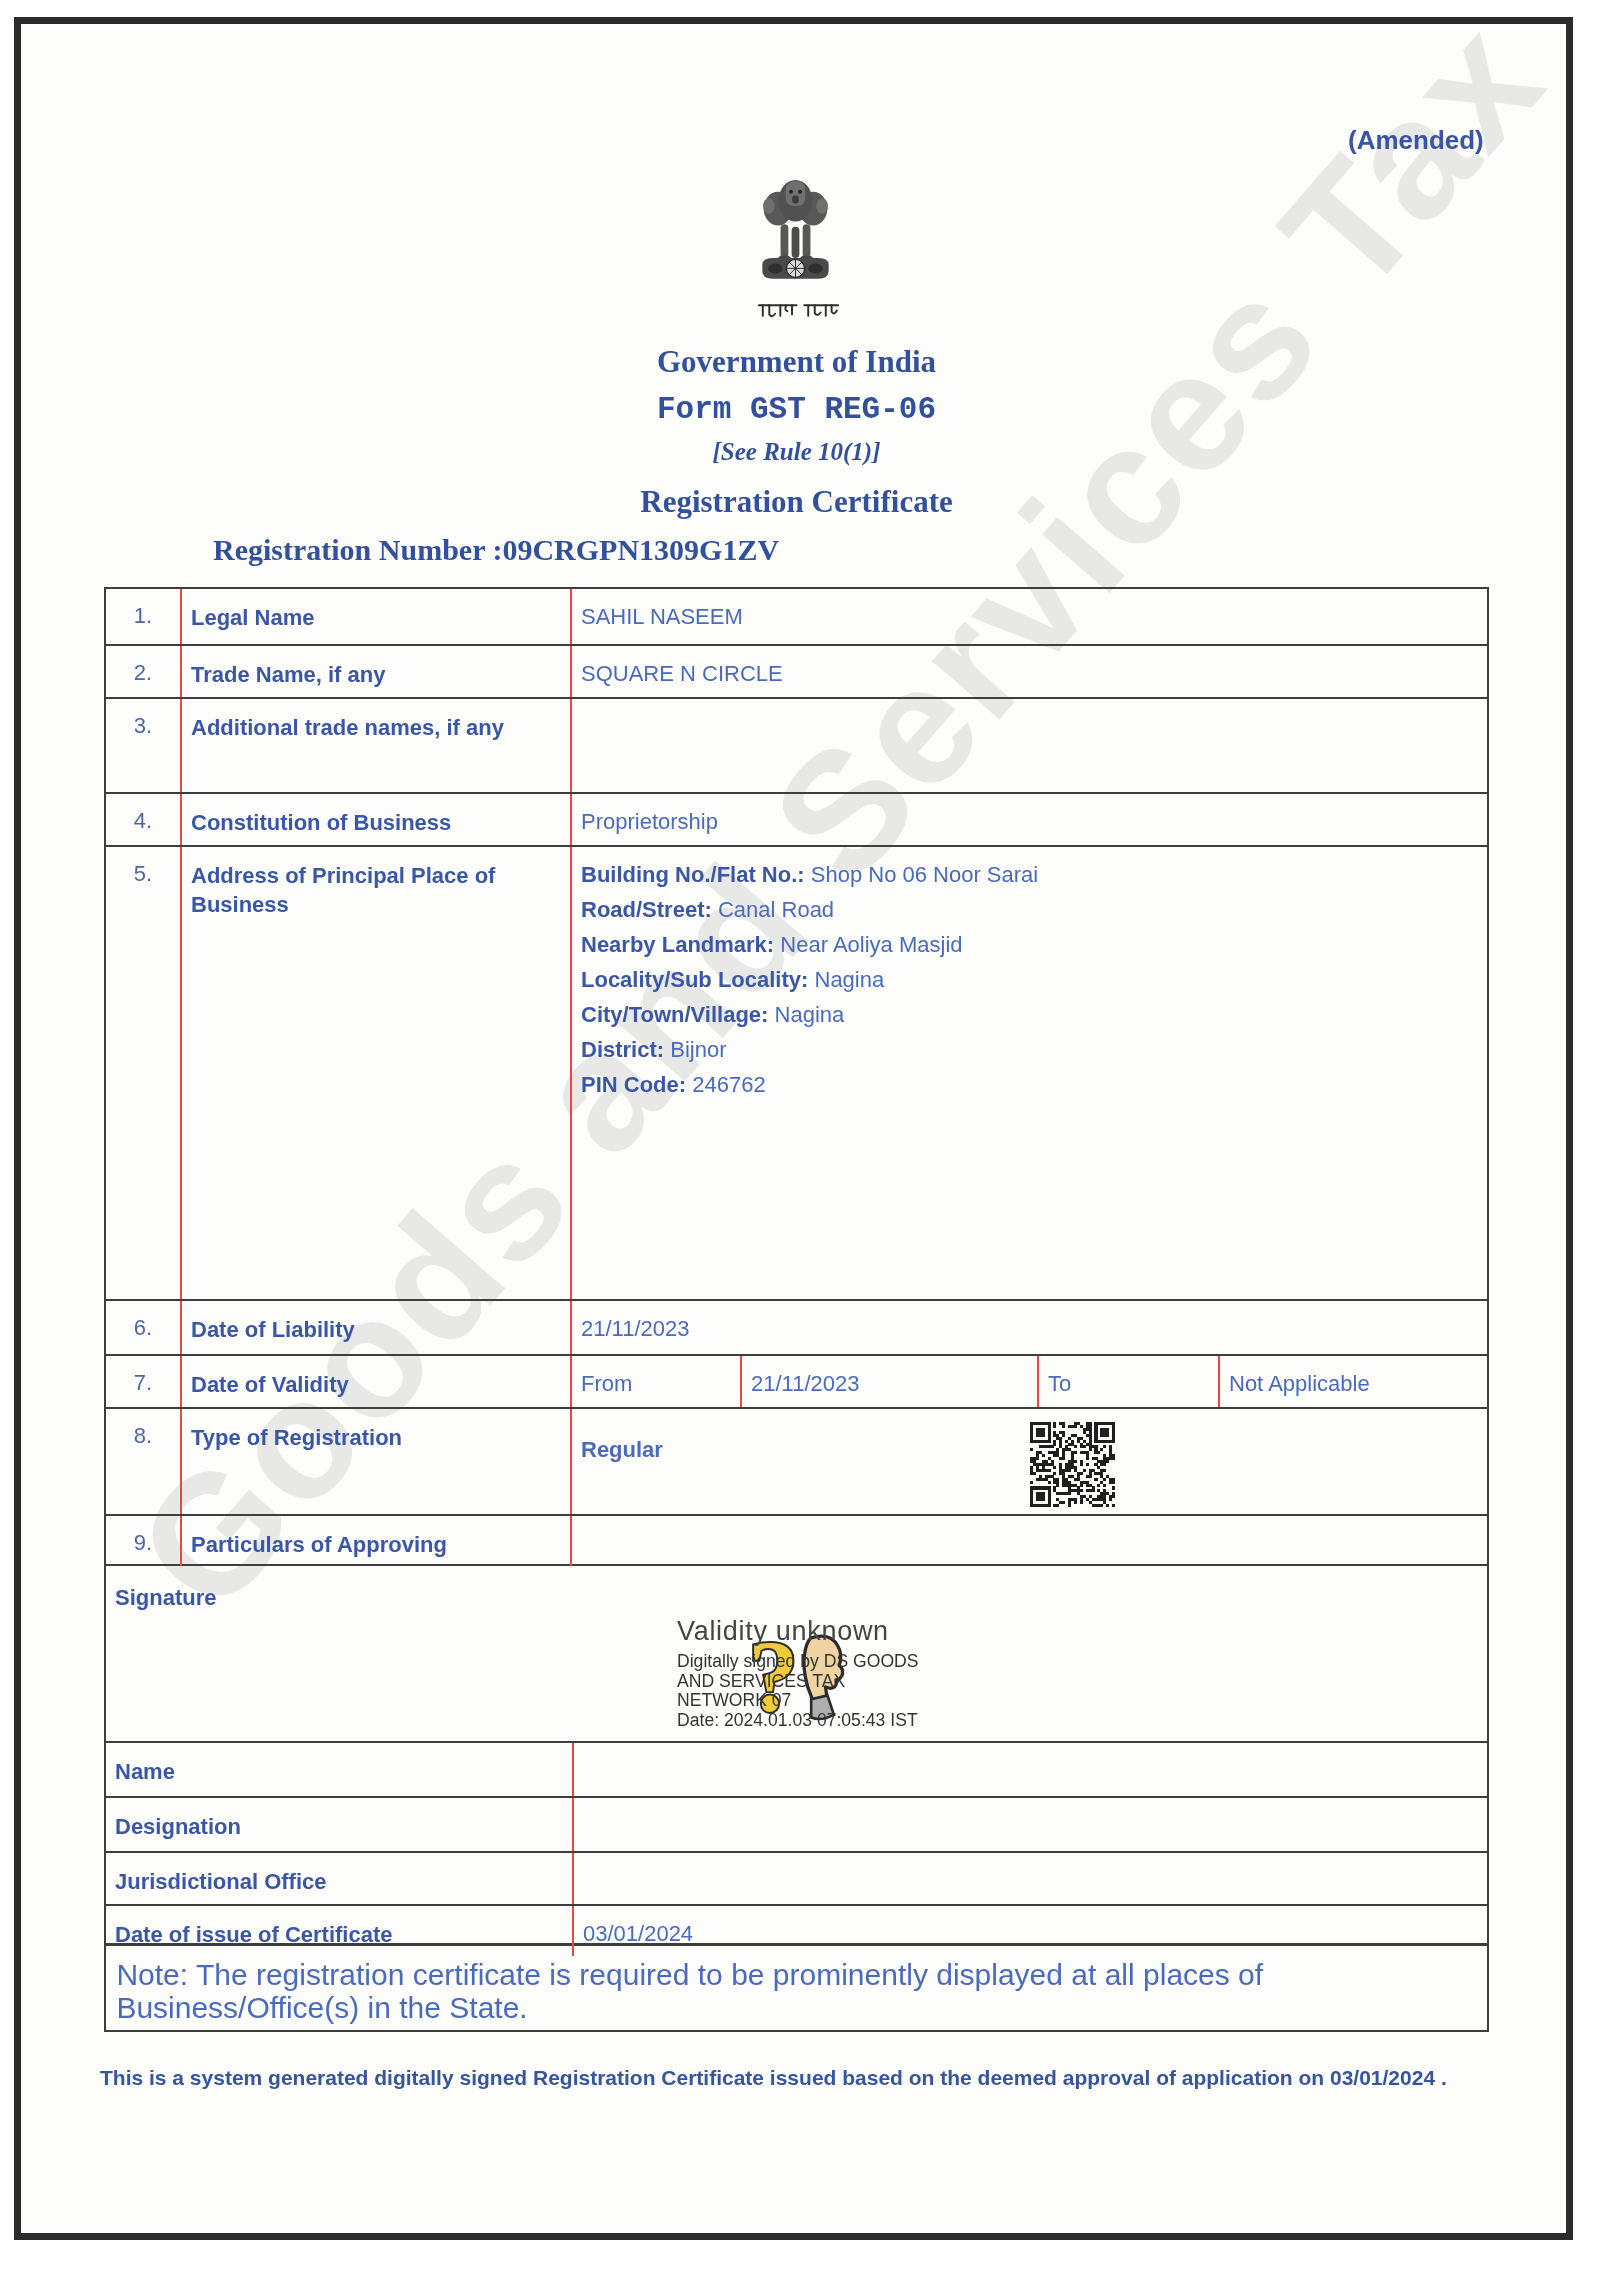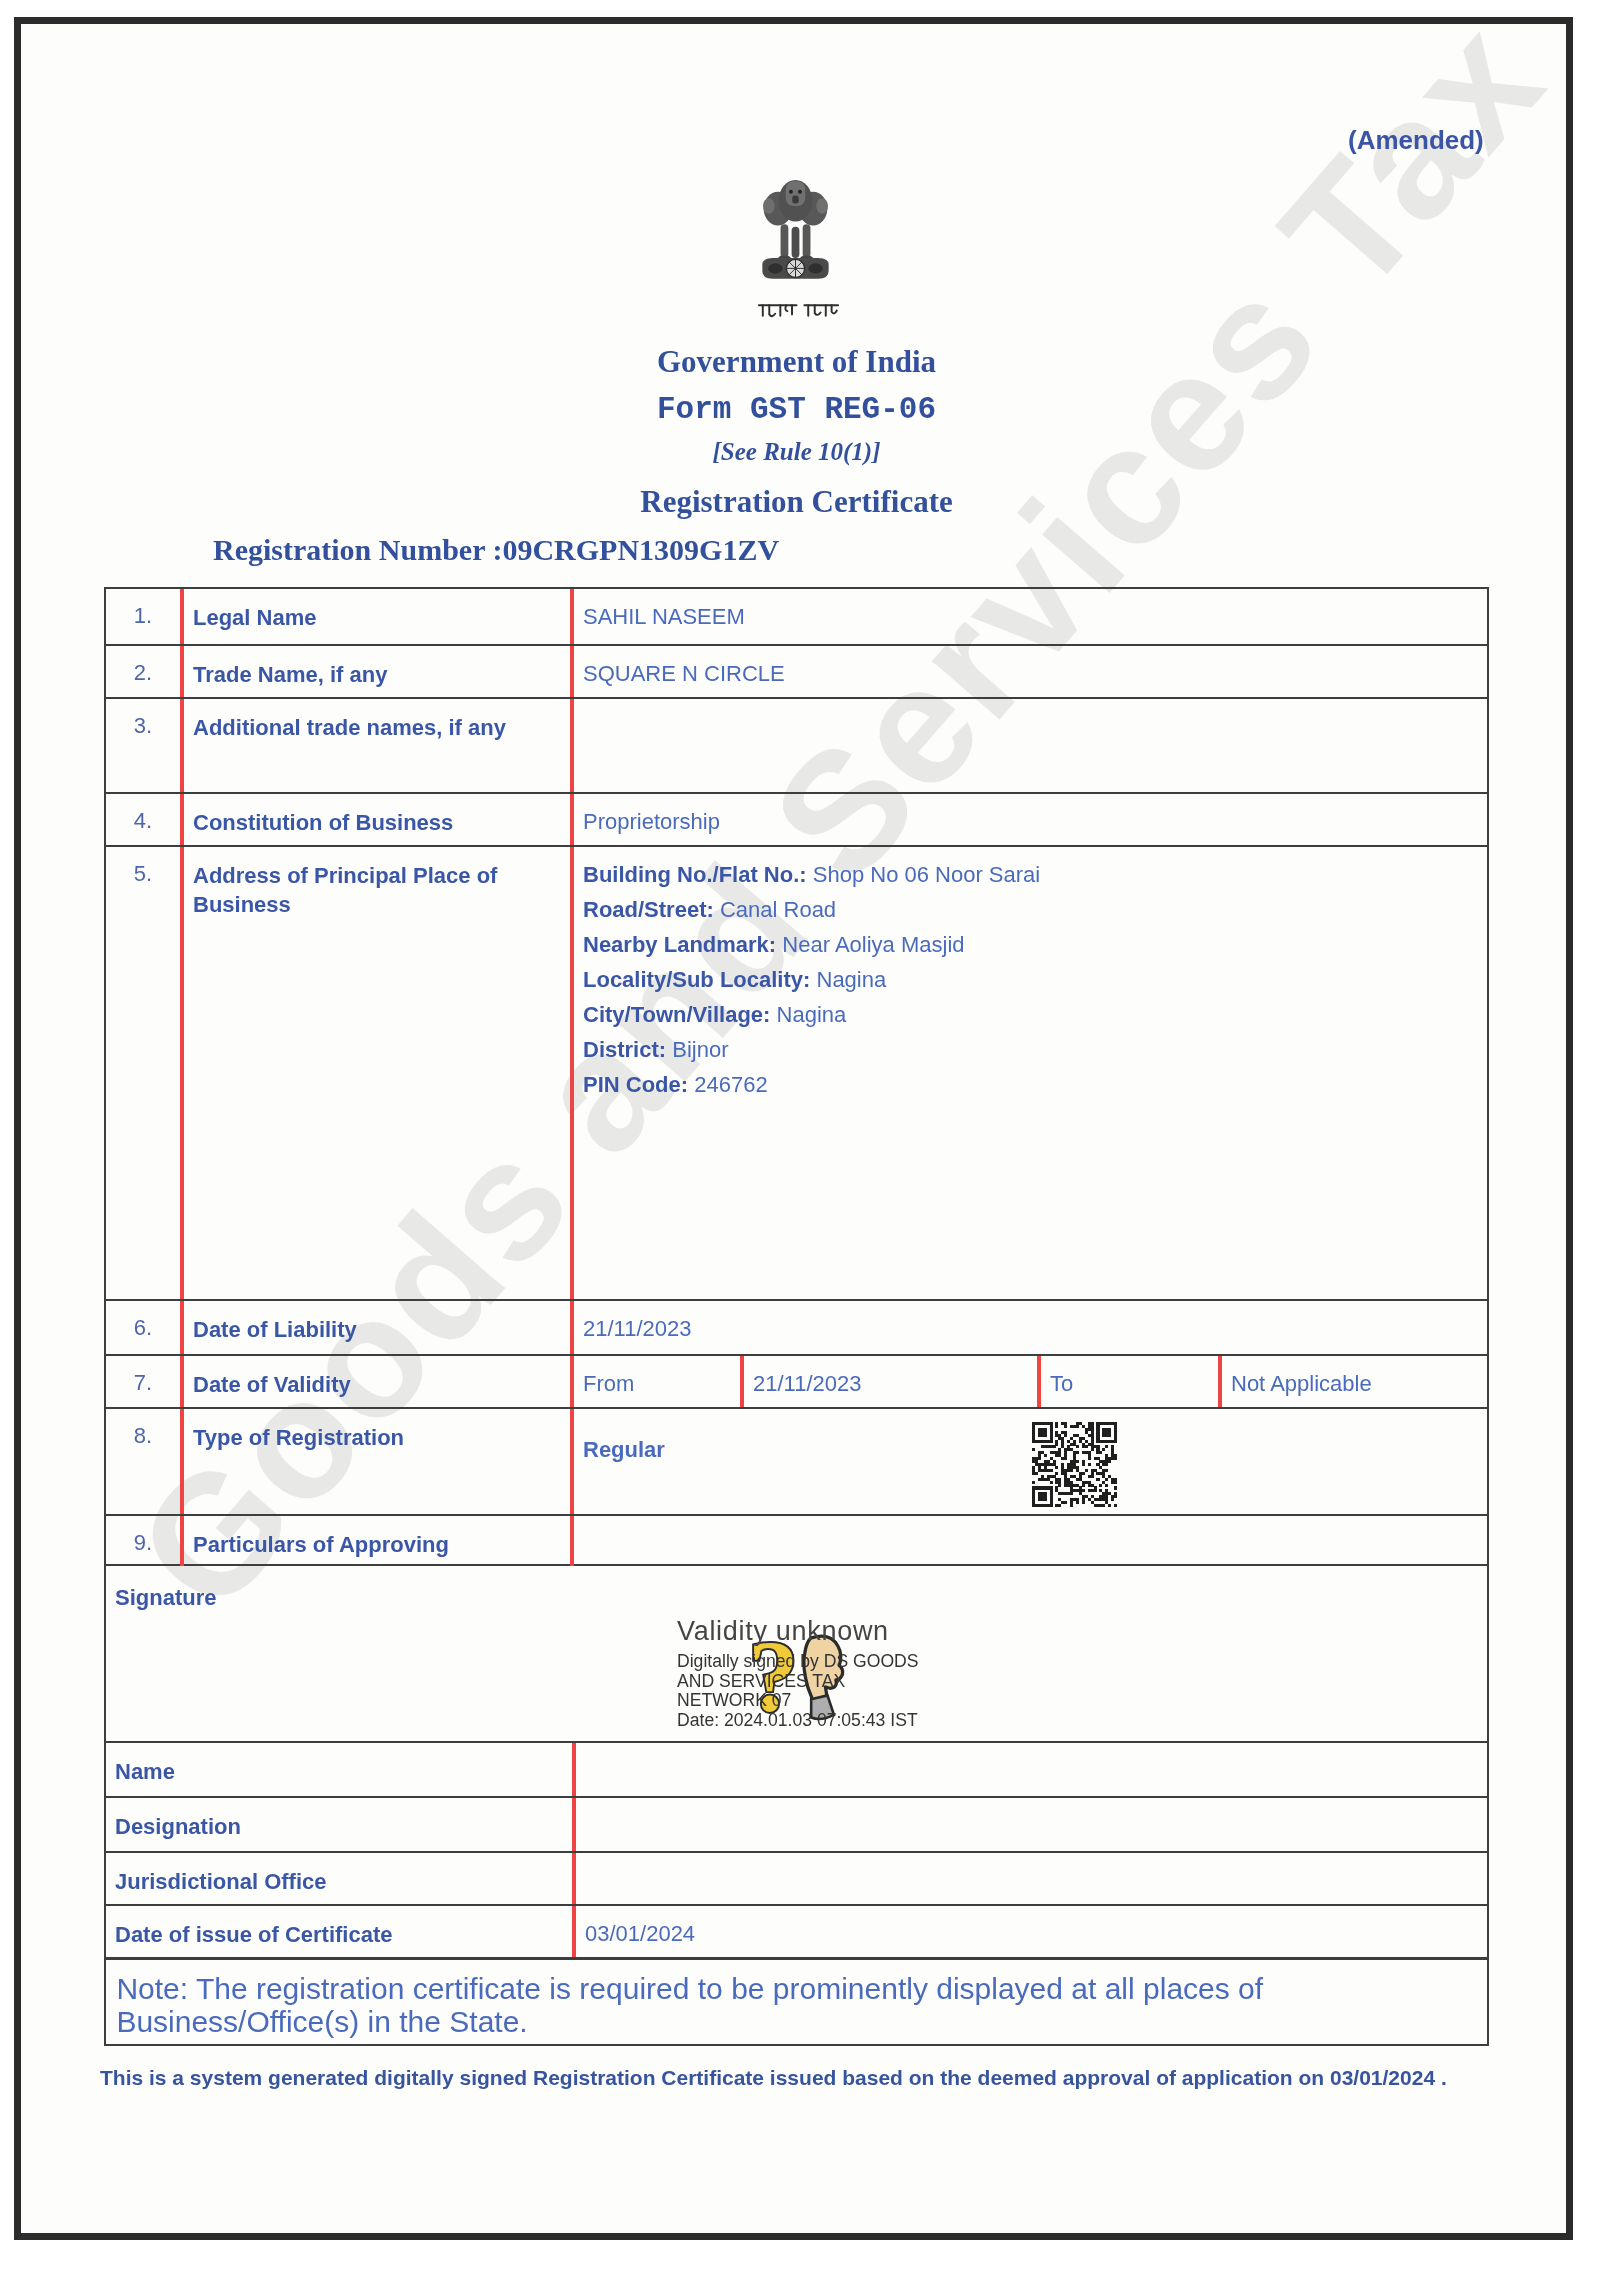--- a/index.html
+++ b/index.html
@@ -40,21 +40,21 @@
     position:absolute;left:104px;top:587px;width:1385px;box-sizing:border-box;
     border:2.6px solid #3e3e3e;z-index:2;background:transparent;
   }
   .trow{display:grid;box-sizing:border-box;border-top:2px solid #3e3e3e;}
   .trow.first{border-top:none;}
   .g3{grid-template-columns:74px 390px 1fr;}
   .g6{grid-template-columns:74px 390px 170px 297px 181px 1fr;}
   .g2{grid-template-columns:466px 1fr;}
   .g1{grid-template-columns:1fr;}
   .c{box-sizing:border-box;padding:14.3px 9px 6.5px 9px;font-size:22px;color:#4a6bbd;position:relative;overflow:visible;}
-  .c + .c{border-left:4px solid #ef4444;}
+  .c + .c{border-left:2px solid #ef4444;}
   .num{text-align:center;color:#4e66a9;}
   .lab{font-weight:bold;color:#3a56a6;line-height:1.32;}
   .val{color:#4a6bbd;line-height:1.3;}
   
   .addr{padding-top:10px;}
   .al{line-height:35px;font-size:22px;white-space:nowrap;}
   .alf{font-weight:bold;color:#3a56a6;}
   .alv{color:#4a6bbd;}
   
   .reg-val{padding-top:27px;font-weight:bold;}
@@ -615,21 +615,21 @@
   <div class="trow g2" style="height:55px">
     <div class="c lab">Designation</div>
     <div class="c val"></div>
   </div>
 
   <div class="trow g2" style="height:53px">
     <div class="c lab">Jurisdictional Office</div>
     <div class="c val"></div>
   </div>
 
-  <div class="trow g2" style="height:53px">
+  <div class="trow g2" style="height:39px">
     <div class="c lab">Date of issue of Certificate</div>
     <div class="c val">03/01/2024</div>
   </div>
 
   <div class="trow g1" style="height:87px;border-top-width:3.3px">
     <div class="c note-cell">Note: The registration certificate is required to be prominently displayed at all places of Business/Office(s) in the State.</div>
   </div>
 
 </div>
 

